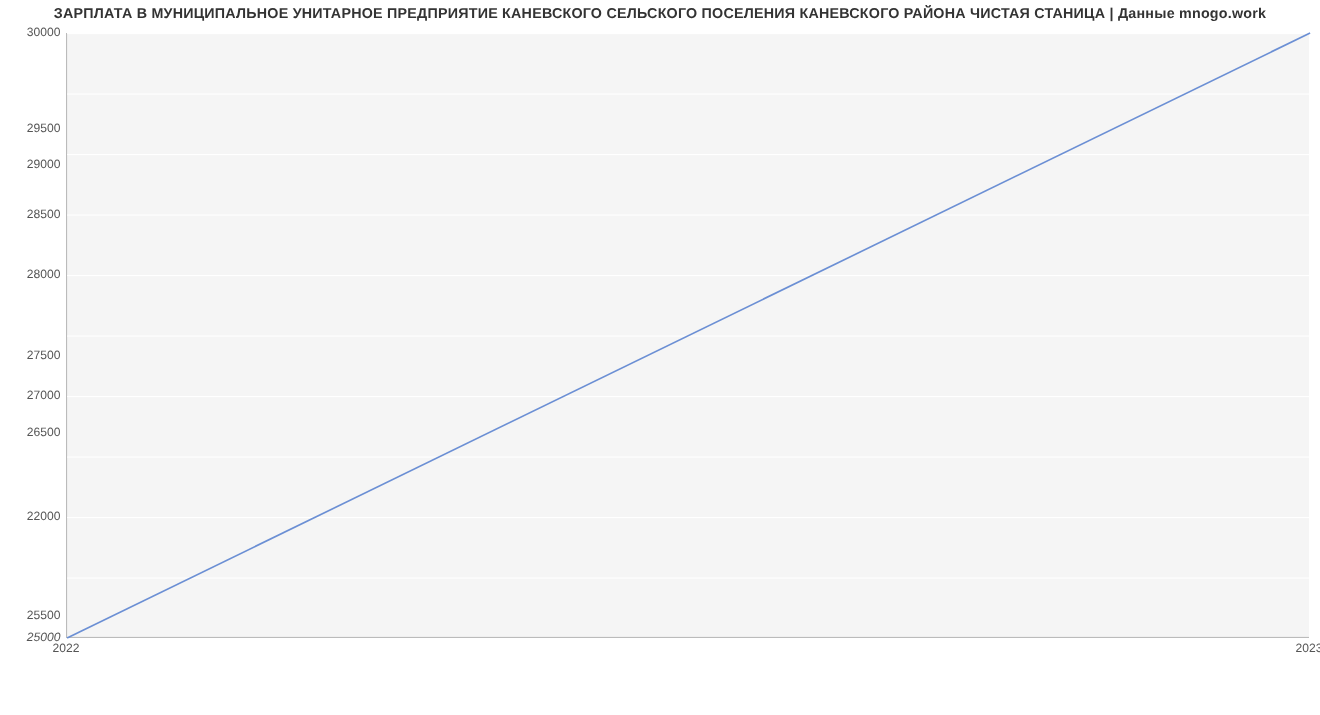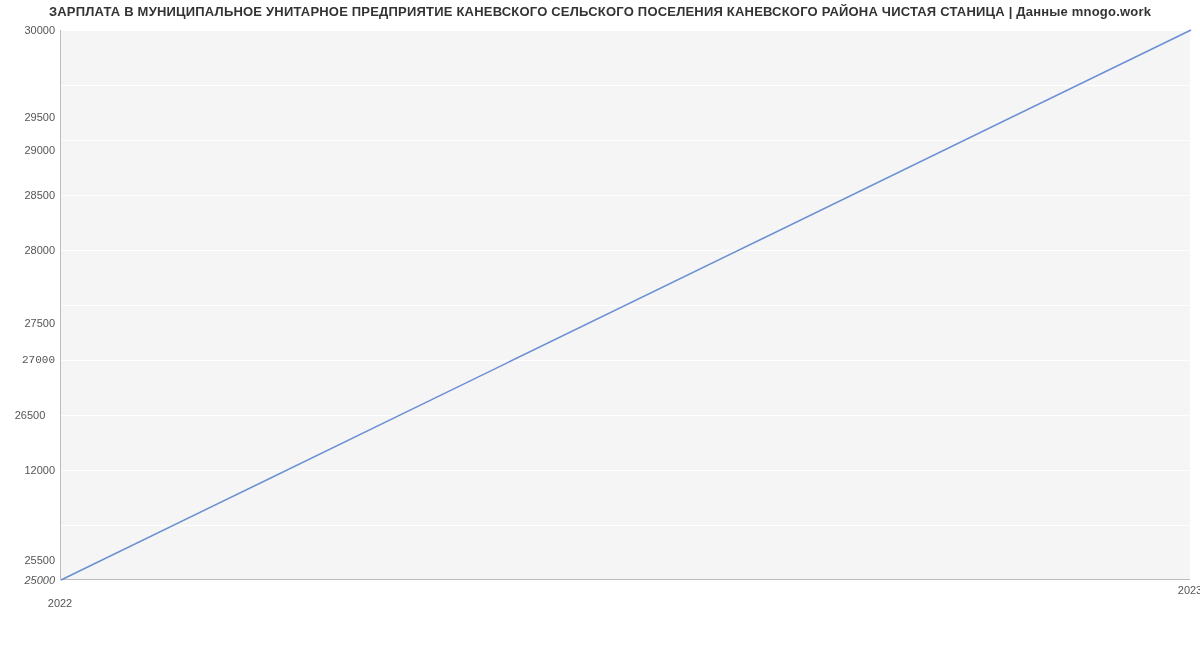--- a/index.html
+++ b/index.html
@@ -98,28 +98,28 @@
         <div class="gridline" style="top: 0px;"></div>
       </div>
     <svg class="line-layer">
       <polyline id="series-0" class="series-line" points="0,550 1130,0" style="stroke: rgb(107, 143, 212);"></polyline>
     </svg>
   </div>
 
   <div id="yticks">
       <div class="ytick" style="top: 580px; font-style: italic;">25000</div>
       <div class="ytick" style="top: 525px; margin-top: 35px;">25500</div>
-      <div class="ytick" style="top: 470px;">12000</div>
-      <div class="ytick" style="top: 415px; text-align: center;">26500</div>
-      <div class="ytick" style="top: 360px; font-family: Liberation Mono, monospace;">27000</div>
+      <div class="ytick" style="top: 470px;">22000</div>
+      <div class="ytick" style="top: 393px;">26500</div>
+      <div class="ytick" style="top: 360px;">27000</div>
       <div class="ytick" style="top: 303px; margin-top: 20px;">27500</div>
       <div class="ytick" style="top: 250px;">28000</div>
       <div class="ytick" style="top: 195px;">28500</div>
       <div class="ytick" style="top: 140px; margin-top: 10px;">29000</div>
       <div class="ytick" style="top: 85px; margin-top: 32px;">29500</div>
       <div class="ytick" style="top: 30px;">30000</div>
     </div>
   <div id="xticks">
-      <div class="xtick" style="left: 60px; margin-top: 13px;">2022</div>
+      <div class="xtick" style="left: 60px;">2022</div>
       <div class="xtick" style="left: 1190px;">2023</div>
     </div>
 
 </div>
 
 </body></html>

